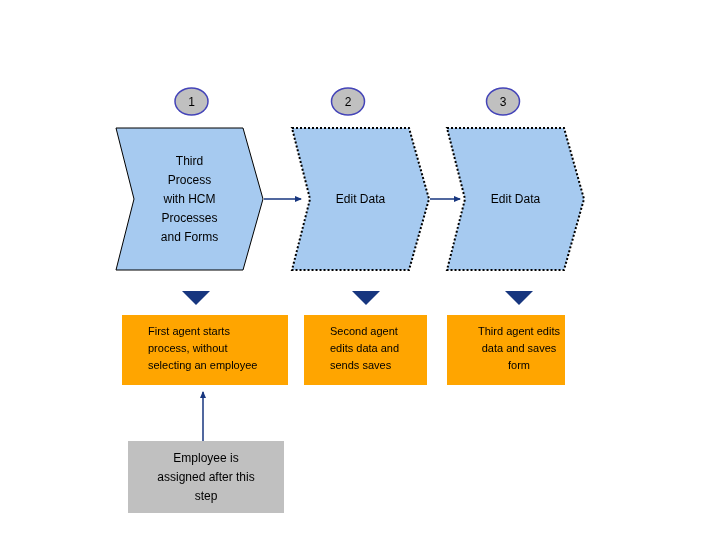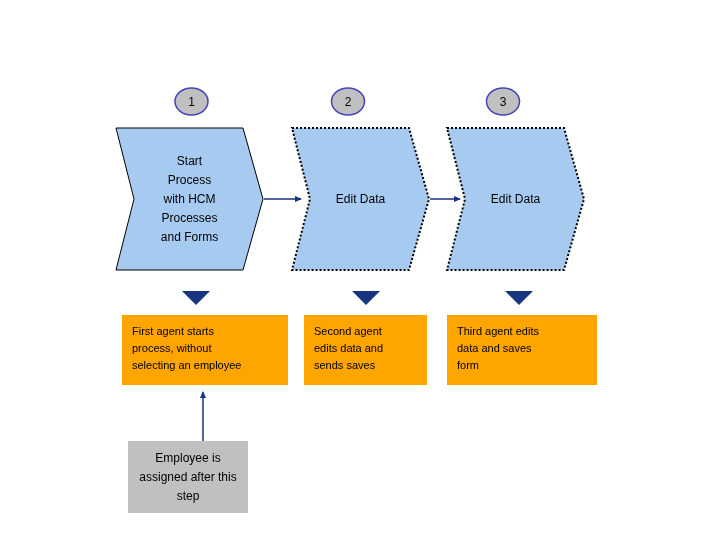--- a/index.html
+++ b/index.html
@@ -46,21 +46,21 @@
     text-align: center;
     display: flex;
     align-items: center;
     justify-content: center;
   }
   .note-box {
     position: absolute;
     background: var(--note-fill-orange);
     font-size: 11px;
     line-height: 17px;
-    padding: 8px 0 0 10px;
+    padding: 8px 0 0 26px;
     box-sizing: border-box;
     white-space: pre-line;
   }
   .callout-box {
     position: absolute;
     background: var(--callout-fill-gray);
     font-size: 12px;
     line-height: 19px;
     text-align: center;
     display: flex;
@@ -96,35 +96,35 @@
     <polygon class="navy-triangle" points="352,291 380,291 366,305"></polygon>
     <polygon class="navy-triangle" points="505,291 533,291 519,305"></polygon>
 
     <line class="connector" x1="203" y1="441" x2="203" y2="392" marker-end="url(#arrow-end)"></line>
   </svg>
 
   <div class="txt badge-label" style="left:175px; top:88px; width:33px; height:27px;">1</div>
   <div class="txt badge-label" style="left:331px; top:88px; width:34px; height:27px;">2</div>
   <div class="txt badge-label" style="left:486px; top:88px; width:34px; height:27px;">3</div>
 
-  <div class="txt chevron-label" style="left:116px; top:128px; width:147px; height:142px;">Start
+  <div class="txt chevron-label" style="left:116px; top:128px; width:147px; height:142px;">Third
 Process
 with HCM
 Processes
 and Forms</div>
   <div class="txt chevron-label" style="left:292px; top:128px; width:137px; height:142px;">Edit Data</div>
   <div class="txt chevron-label" style="left:447px; top:128px; width:137px; height:142px;">Edit Data</div>
 
   <div class="note-box" style="left:122px; top:315px; width:166px; height:70px;">First agent starts
 process, without
 selecting an employee</div>
   <div class="note-box" style="left:304px; top:315px; width:123px; height:70px;">Second agent
 edits data and
 sends saves</div>
-  <div class="note-box" style="left:447px; top:315px; width:150px; height:70px;">Third agent edits
+  <div class="note-box" style="left:447px; top:315px; width:118px; height:70px;text-align:center;">Third agent edits
 data and saves
 form</div>
 
-  <div class="callout-box" style="left:128px; top:441px; width:120px; height:72px;">Employee is
+  <div class="callout-box" style="left:128px; top:441px; width:156px; height:72px;">Employee is
 assigned after this
 step</div>
 
 </div>
 
 </body></html>

